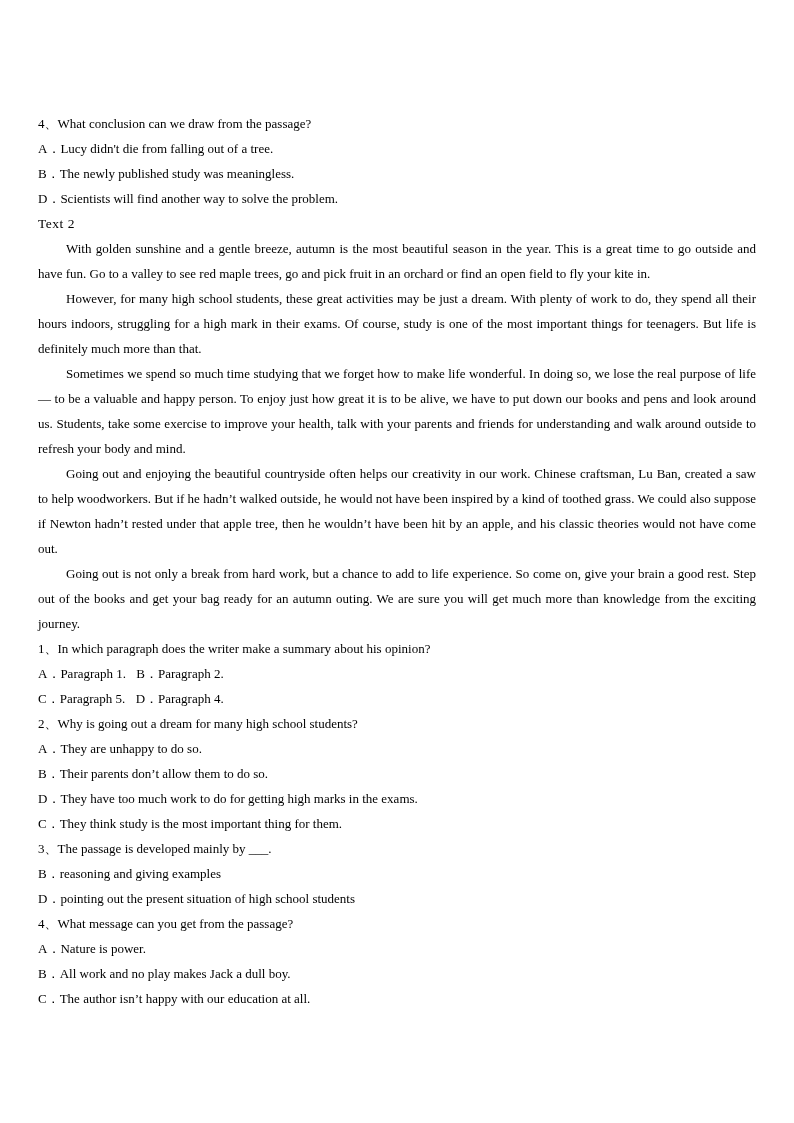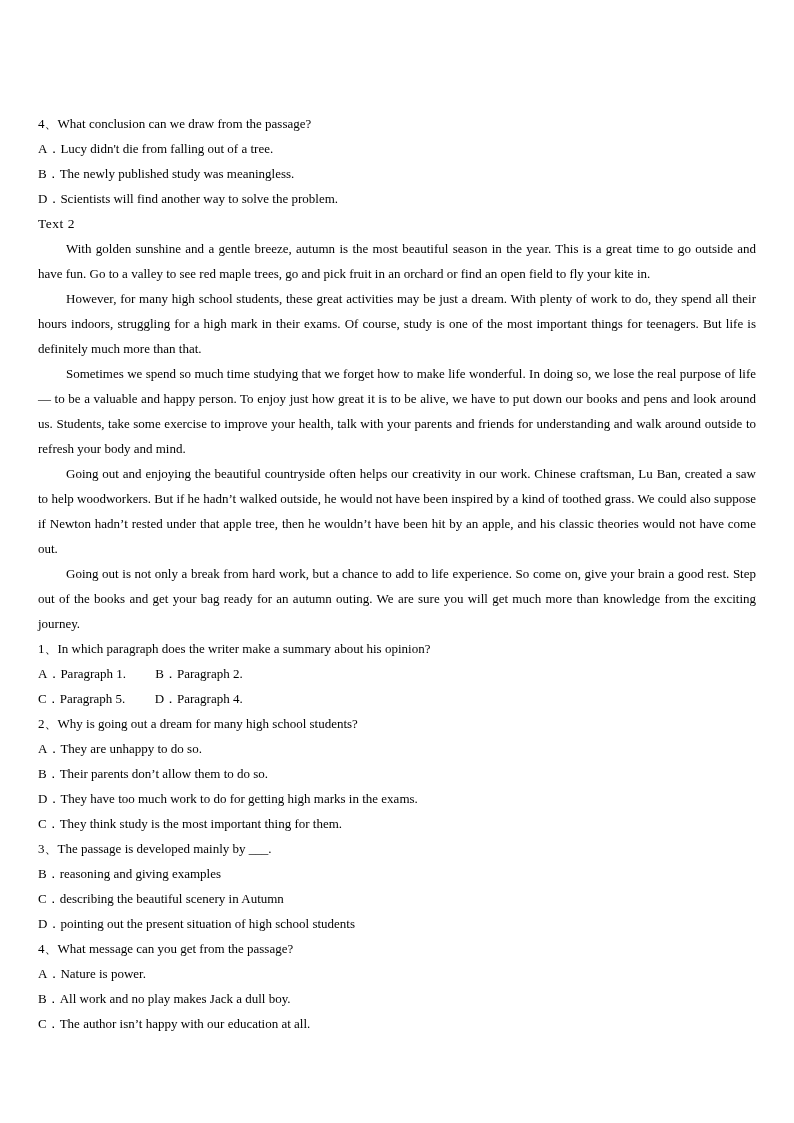--- a/index.html
+++ b/index.html
@@ -27,21 +27,21 @@
     margin: 0;
     line-height: 25px;
     text-align: justify;
     text-indent: 28px;
   }
   .section-title {
     letter-spacing: 0.5px;
     font-size: 13.5px;
   }
   .option-row .opt { display: inline-block; }
-  .option-row .opt-gap { margin-left: 26px; font-family: Liberation Serif, serif; }
+  .option-row .opt-gap { margin-left: 7px; font-family: Liberation Serif, serif; }
 </style>
 </head>
 <body>
 
 <div class="page">
 
   <section>
     <div class="line">4、What conclusion can we draw from the passage?</div>
     <div class="line">A．Lucy didn't die from falling out of a tree.</div>
     <div class="line">B．The newly published study was meaningless.</div>
@@ -74,21 +74,20 @@
     <div class="line">2、Why is going out a dream for many high school students?</div>
     <div class="line">A．They are unhappy to do so.</div>
     <div class="line">B．Their parents don’t allow them to do so.</div>
     <div class="line">D．They have too much work to do for getting high marks in the exams.</div>
     <div class="line">C．They think study is the most important thing for them.</div>
   </section>
 
   <section>
     <div class="line">3、The passage is developed mainly by ___.</div>
     <div class="line">B．reasoning and giving examples</div>
-    <div class="line">C．describing the beautiful scenery in Autumn</div>
     <div class="line">D．pointing out the present situation of high school students</div>
   </section>
 
   <section>
     <div class="line">4、What message can you get from the passage?</div>
     <div class="line">A．Nature is power.</div>
     <div class="line">B．All work and no play makes Jack a dull boy.</div>
     <div class="line">C．The author isn’t happy with our education at all.</div>
   </section>
 

